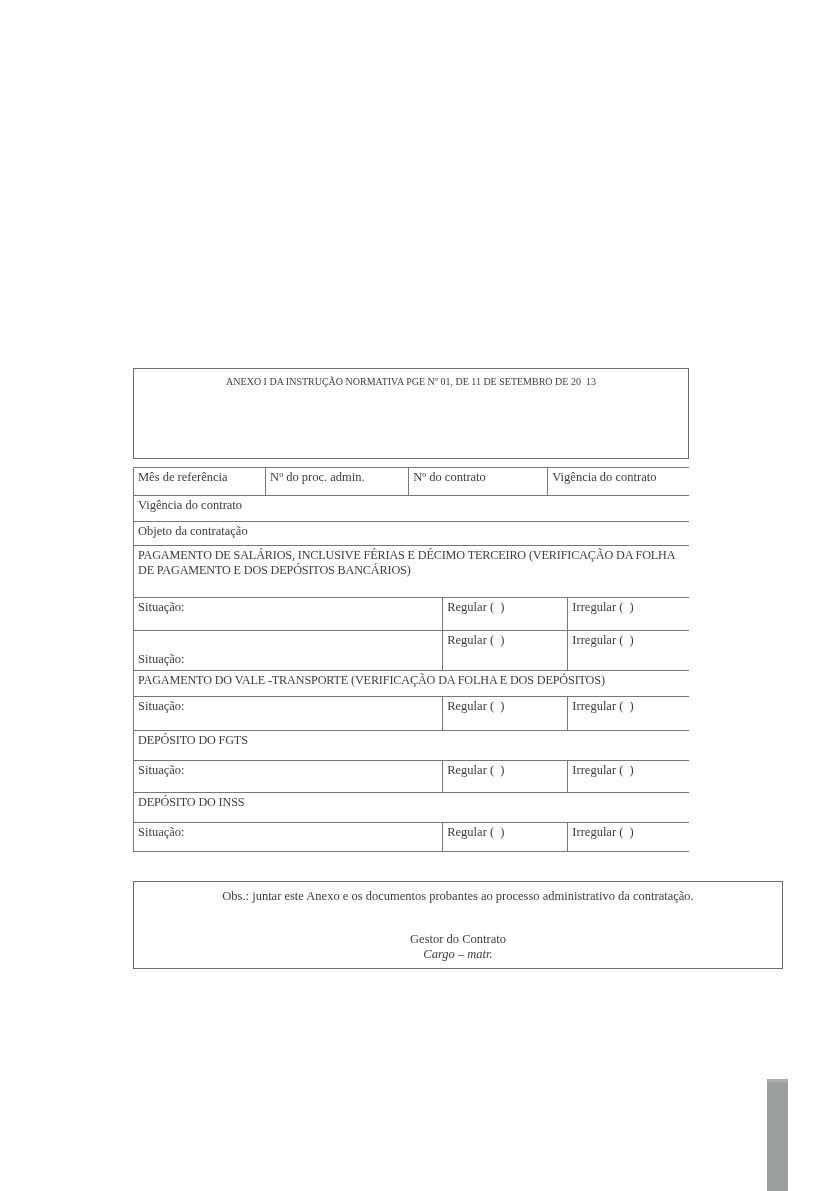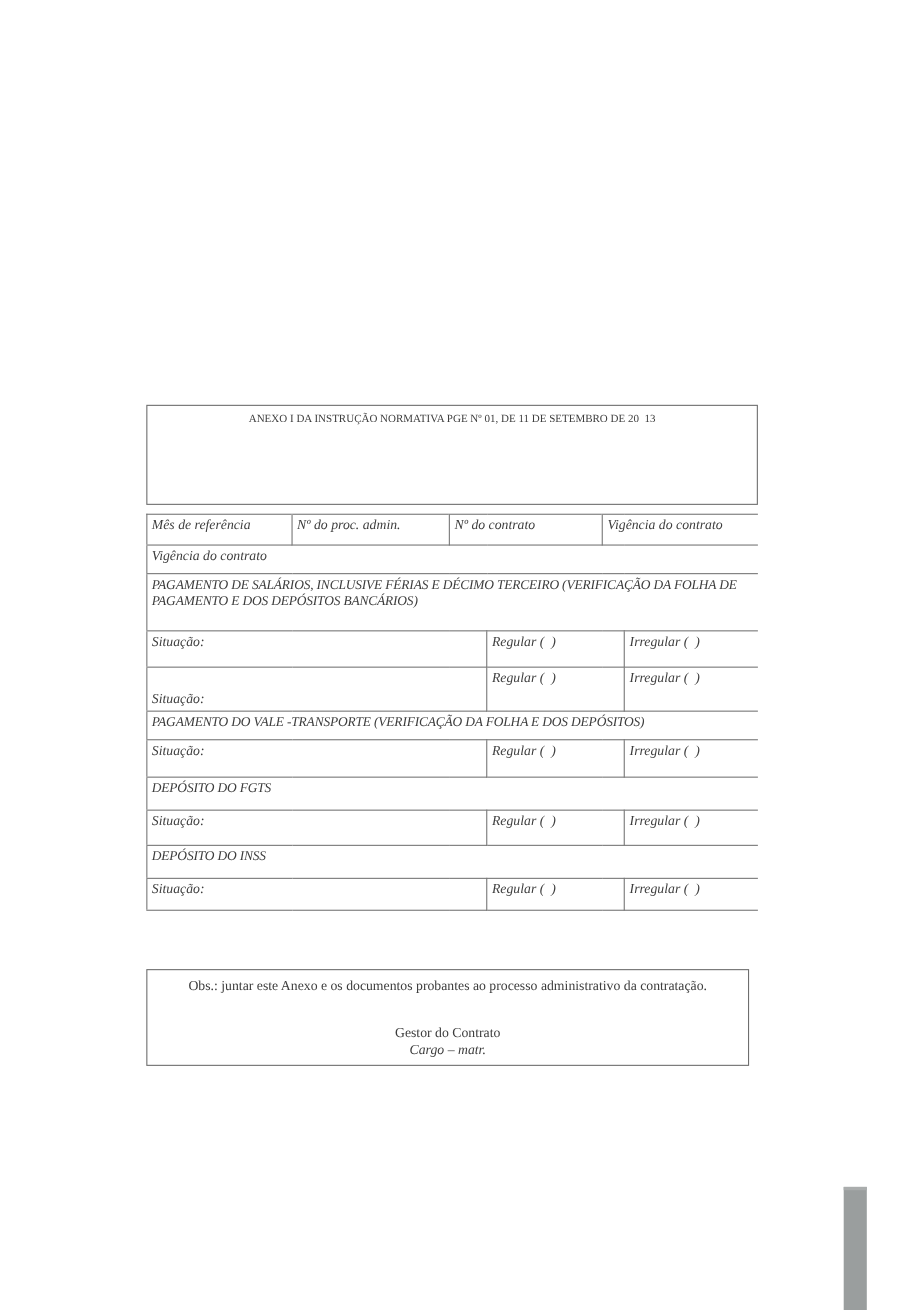--- a/index.html
+++ b/index.html
@@ -32,42 +32,41 @@
     font-size:12.5px; line-height:1.2;
     border-top:1px solid #777; border-left:1px solid #777;
   }
   table.form td {
     border-bottom:1px solid #777;
     border-right:1px solid #777;
     vertical-align:top;
     padding:2px 5px 2px 4px;
     white-space:pre-wrap;
     overflow:hidden;
-    font-style:italic;
   }
   table.form tr td.no-right { border-right:none; }
   .sec-title { font-size:12.2px; letter-spacing:-0.15px; }
   tr.hA td { height:28px; }
   tr.hB td { height:26px; }
   tr.hC td { height:24px; }
   tr.hD td { height:52px;margin-left:32px; }
   tr.hE td { height:33px; }
   tr.hF td { height:27px; }
   tr.hG td { height:40px; }
   tr.hH td { height:26px; }
   tr.hI td { height:34px; }
   tr.hJ td { height:30px; }
   tr.hK td { height:32px; }
   tr.hL td { height:30px; }
   tr.hM td { height:29px; }
   tr.sit-bottom td.sit-cell { vertical-align:bottom; padding-bottom:3px; }
 
   
   .footer-box {
-    position:absolute; left:133px; top:881px; width:548px; height:88px;
+    position:absolute; left:133px; top:881px; width:650px; height:88px;
     border:1px solid #6e6e6e;
     font-size:12.5px; text-align:center;
   }
   .footer-obs { padding-top:7px; }
   .footer-date { margin-top:9px; white-space:pre-wrap; }
   .footer-signer { margin-top:28px; }
   .footer-signer-detail { font-style:italic; }
 
   
   .gray-bar {
@@ -100,20 +99,23 @@
       <td>Mês de referência</td>
       <td>Nº do proc. admin.</td>
       <td colspan="2">Nº do contrato</td>
       <td colspan="2" class="no-right">Vigência do contrato</td>
     </tr>
 
     <tr class="hB">
       <td colspan="6" class="no-right">Vigência do contrato</td>
     </tr>
 
+    <tr class="hC">
+      <td colspan="6" class="no-right">Objeto da contratação</td>
+    </tr>
 
     <tr class="hD">
       <td colspan="6" class="no-right sec-title">PAGAMENTO DE SALÁRIOS, INCLUSIVE FÉRIAS E DÉCIMO TERCEIRO (VERIFICAÇÃO DA FOLHA DE PAGAMENTO E DOS DEPÓSITOS BANCÁRIOS)</td>
     </tr>
     <tr class="hE">
       <td colspan="3" class="sit-cell">Situação:</td>
       <td colspan="2">Regular (  )</td>
       <td class="no-right">Irregular (  )</td>
     </tr>
 

